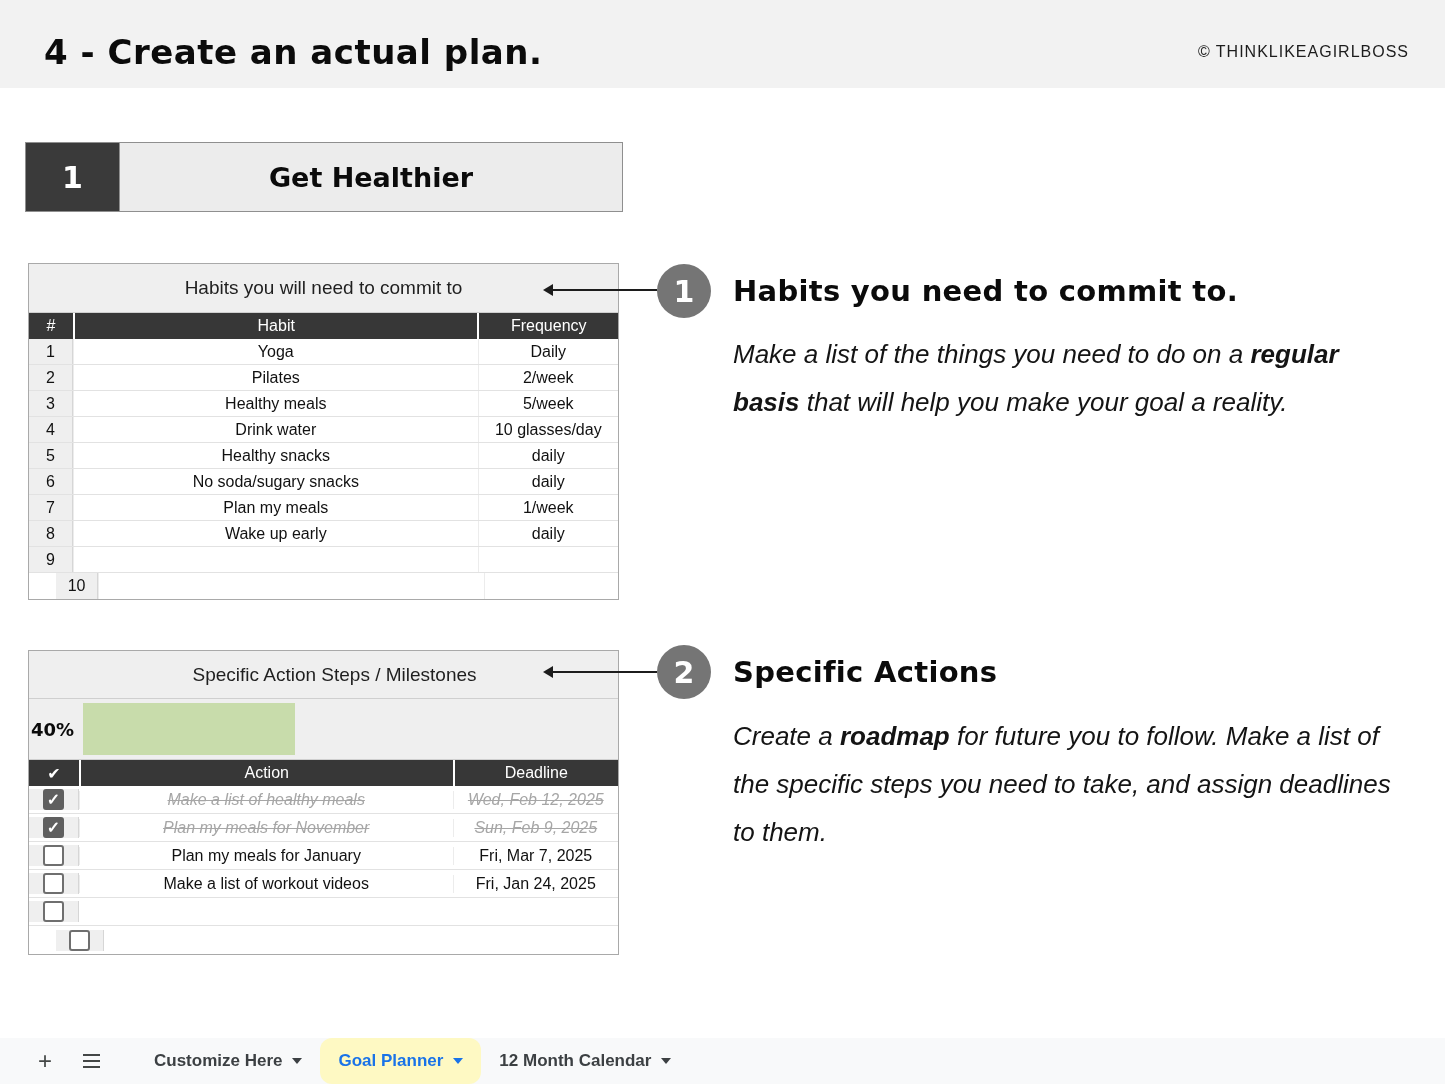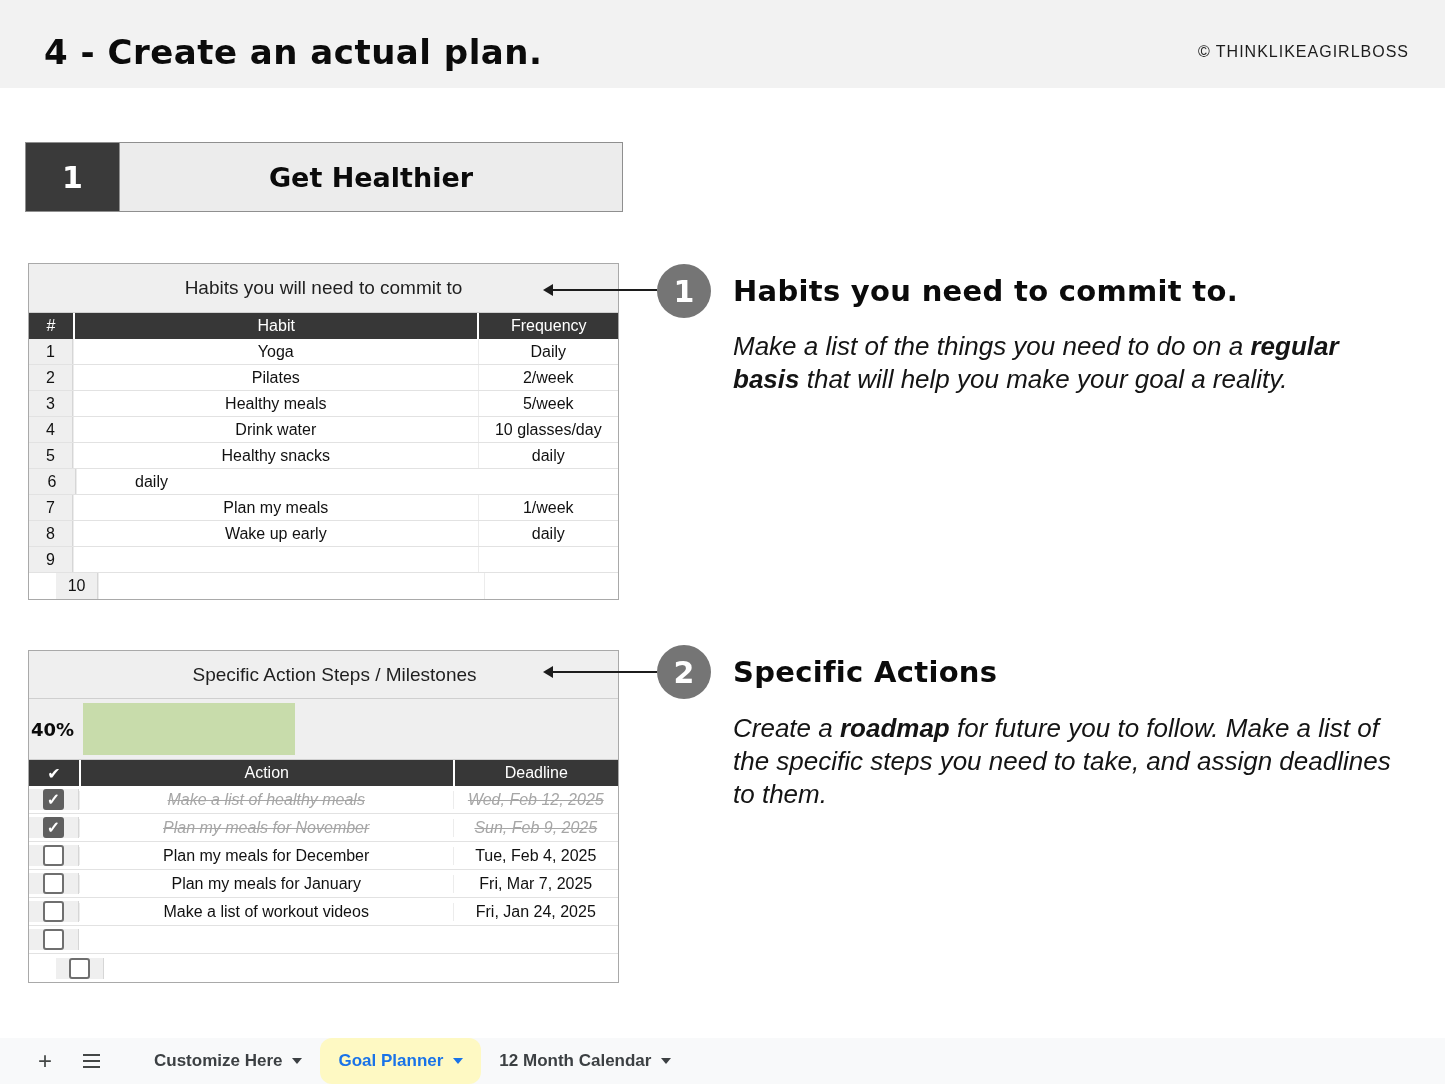--- a/index.html
+++ b/index.html
@@ -114,21 +114,21 @@
     position:absolute; width:54px; height:54px; border-radius:50%;
     background:#757575; color:#ffffff; display:flex; align-items:center; justify-content:center;
     font-size:30px; font-weight:bold; font-family:"DejaVu Sans", sans-serif;
   }
   .annotation-heading {
     position:absolute; font-size:29px; font-weight:bold; color:#0b0b0b;
     font-family:"DejaVu Sans", sans-serif; letter-spacing:0.3px;
   }
   .annotation-body {
     position:absolute; width:660px; font-size:26px; font-style:italic;
-    color:#141414; line-height:33px; font-family:"Liberation Sans", sans-serif;
+    color:#141414; line-height:48px; font-family:"Liberation Sans", sans-serif;
   }
   .annotation-body b { font-weight:bold; }
 
   
   .tab-bar {
     position:absolute; left:0; top:1038px; width:1445px; height:46px;
     background:#f8f9fa; display:flex; align-items:stretch;
   }
   .icon-btn {
     width:34px; display:flex; align-items:center; justify-content:center;
@@ -194,20 +194,21 @@
           <div class="cell hc1">Drink water</div>
           <div class="cell hc2">10 glasses/day</div>
         </div>
         <div class="body-row">
           <div class="cell hc0 rowhead">5</div>
           <div class="cell hc1">Healthy snacks</div>
           <div class="cell hc2">daily</div>
         </div>
         <div class="body-row">
           <div class="cell hc0 rowhead">6</div>
+          <div class="cell hc1">No soda/sugary snacks</div>
           <div class="cell hc2">daily</div>
         </div>
         <div class="body-row">
           <div class="cell hc0 rowhead">7</div>
           <div class="cell hc1">Plan my meals</div>
           <div class="cell hc2">1/week</div>
         </div>
         <div class="body-row">
           <div class="cell hc0 rowhead">8</div>
           <div class="cell hc1">Wake up early</div>
@@ -256,27 +257,20 @@
           <div class="cell ac0 rowhead">
             <span class="checkbox checked"></span>
           </div>
           <div class="cell ac1 done-text">Plan my meals for November</div>
           <div class="cell ac2 done-text">Sun, Feb 9, 2025</div>
         </div>
         <div class="body-row">
           <div class="cell ac0 rowhead">
             <span class="checkbox"></span>
           </div>
-          <div class="cell ac1">Plan my meals for December</div>
-          <div class="cell ac2">Tue, Feb 4, 2025</div>
-        </div>
-        <div class="body-row">
-          <div class="cell ac0 rowhead">
-            <span class="checkbox"></span>
-          </div>
           <div class="cell ac1">Plan my meals for January</div>
           <div class="cell ac2">Fri, Mar 7, 2025</div>
         </div>
         <div class="body-row">
           <div class="cell ac0 rowhead">
             <span class="checkbox"></span>
           </div>
           <div class="cell ac1">Make a list of workout videos</div>
           <div class="cell ac2">Fri, Jan 24, 2025</div>
         </div>

